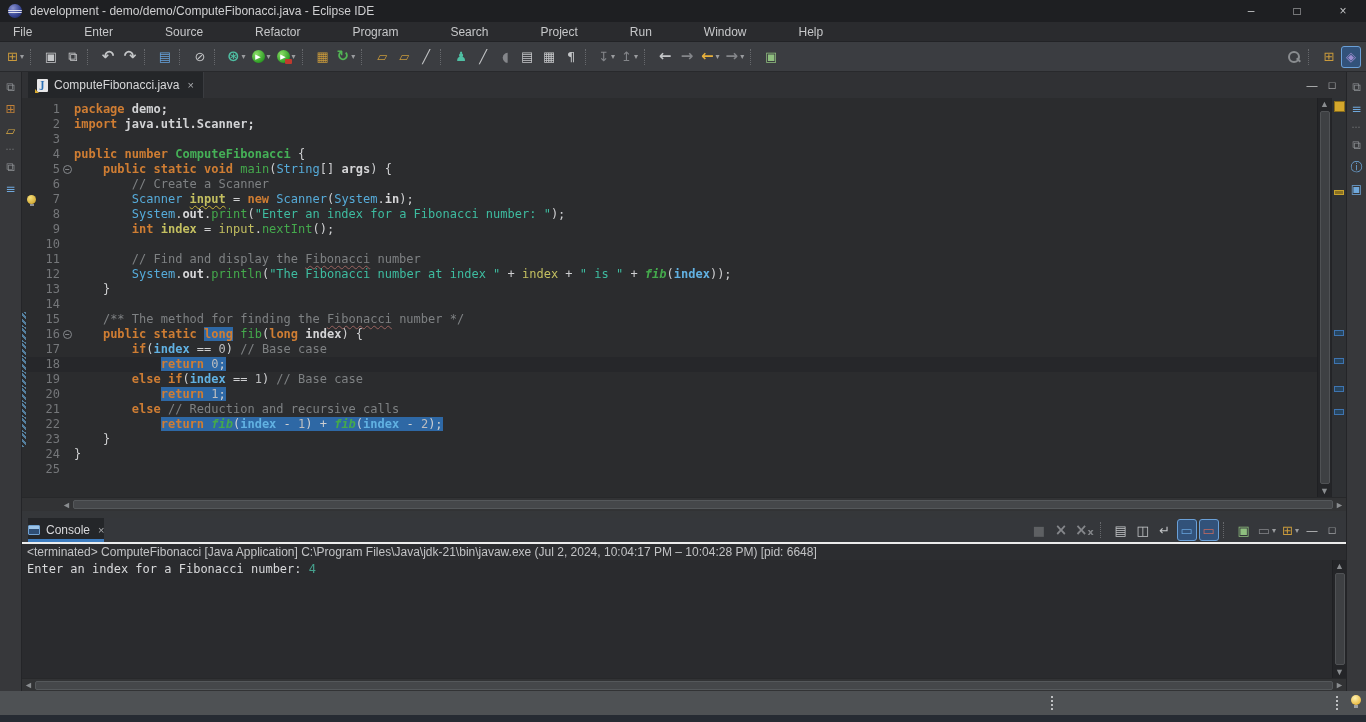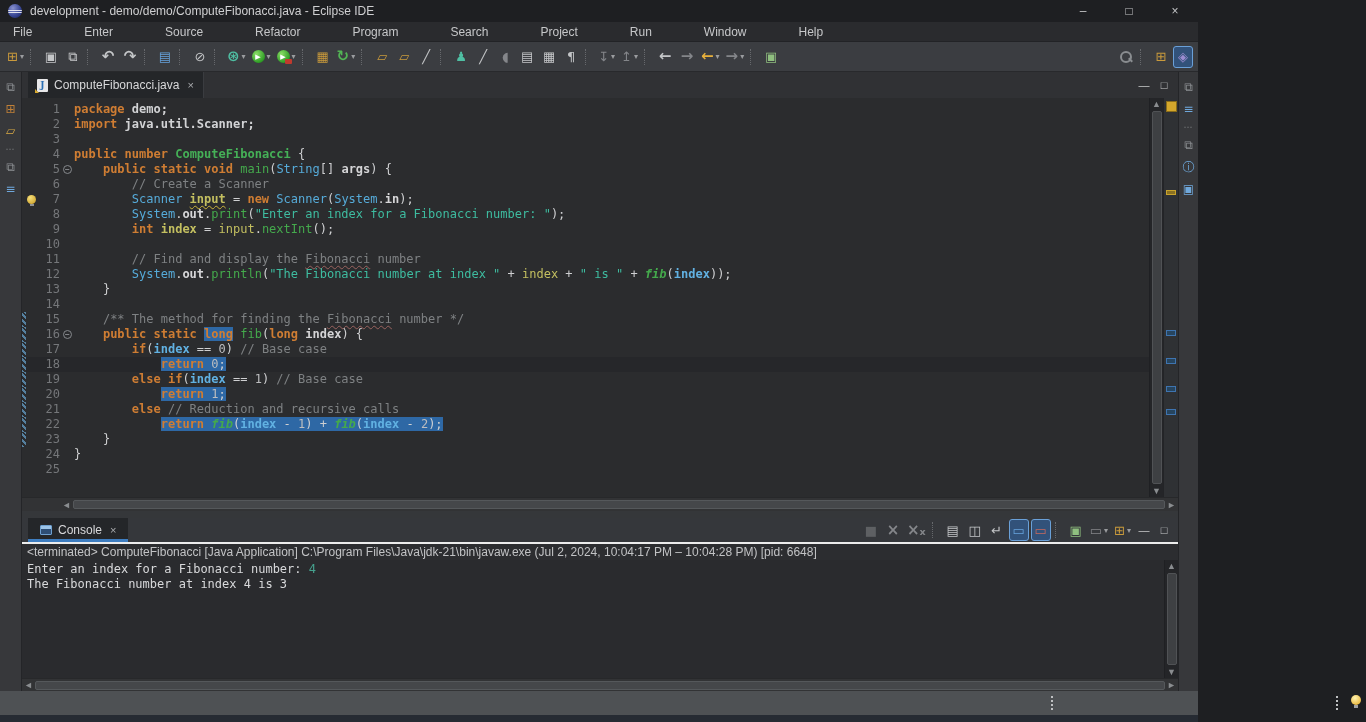--- a/index.html
+++ b/index.html
@@ -1,18 +1,18 @@
 <!DOCTYPE html>
 <html><head>
 <meta charset="utf-8">
 <style>
   * { margin:0; padding:0; box-sizing:border-box; }
   html,body { width:1366px; height:722px; background:#1E1F22; overflow:hidden;
               font-family:"Liberation Sans", sans-serif; }
-  #app { width:1198px; height:722px; display:flex; flex-direction:column; background:#bef264; }
+  #app { width:1366px; height:722px; display:flex; flex-direction:column; background:#bef264; }
 
   
   #titlebar { height:22px; background:#1E1F22; display:flex; align-items:center; flex:0 0 22px; }
   #eclipse-logo { width:14px; height:14px; margin-left:8px; border-radius:50%;
     background:
       linear-gradient(180deg, rgba(255,255,255,0) 40%, rgba(240,240,245,.9) 40%, rgba(240,240,245,.9) 48%, rgba(255,255,255,0) 48%, rgba(255,255,255,0) 58%, rgba(240,240,245,.9) 58%, rgba(240,240,245,.9) 66%, rgba(255,255,255,0) 66%),
       radial-gradient(circle at 35% 30%, #8A92CF, #3A4896 55%, #1B2560 95%);
   }
   #title-text { color:#CFCFD1; font-size:12px; margin-left:8px; }
   #win-controls { margin-left:auto; display:flex; height:22px; }
@@ -123,21 +123,21 @@
 
   .hscroll { height:14px; background:#323335; display:flex; align-items:center; border-top:1px solid #27282A; }
   #editor-hscroll { flex:0 0 14px; padding:0 2px 0 40px; }
   .hthumb { flex:1 1 auto; height:9px; background:#45474A; border:1px solid #55585B; border-radius:2px; margin:0 2px; }
 
   #sash { height:7px; background:#35373A; flex:0 0 7px; }
 
   
   #console-region { flex:1 1 auto; display:flex; flex-direction:column; min-height:0; }
   #console-tabbar { height:24px; background:#35373B; display:flex; align-items:stretch; flex:0 0 24px; }
-  #console-tab { display:flex; align-items:center; background:#242629; padding:0 12px; margin-left:6px;
+  #console-tab { display:flex; align-items:center; background:#242629; padding:0 0; margin-left:6px;
                  position:relative; }
   #console-tab::after { content:""; position:absolute; left:0; right:0; bottom:0; height:3px; background:#3E7DC0; }
   .console-icon { width:12px; height:10px; border:1px solid #6FA0D0; border-radius:1px;
     background:linear-gradient(#9CC4E8 0 3px, #2E4E75 3px); }
   #console-tab .tab-label { color:#D8D8DA; font-size:12px; margin:0 8px 0 6px; }
   #console-toolbar { margin-left:auto; display:flex; align-items:center; padding-right:4px; }
   #console-sep-line { height:2px; background:#ECECEC; flex:0 0 2px; }
   #console-status { height:16px; background:#2C2D30; color:#C2C3C5; font-size:12px; line-height:16px;
                     padding-left:5px; flex:0 0 16px; white-space:nowrap; overflow:hidden; }
   #console-body { flex:0 0 118px; height:118px; background:#2A2B2E; display:flex; }
@@ -429,21 +429,20 @@
               </span>
               <span class="paneline">—</span>
               <span class="paneline">□</span>
             </div>
         </div>
         <div id="console-sep-line"></div>
         <div id="console-status">&lt;terminated&gt; ComputeFibonacci [Java Application] C:\Program Files\Java\jdk-21\bin\javaw.exe  (Jul 2, 2024, 10:04:17 PM – 10:04:28 PM) [pid: 6648]</div>
         <div id="console-body">
           <div id="console-text">
               <div class="conline"><span class="tok cout">Enter an index for a Fibonacci number: </span><span class="tok cin">4</span></div>
-              <div class="conline"><span class="tok cout">The Fibonacci number at index 4 is 3</span></div>
             </div>
           <div class="vscroll">
             <span class="sarrow">▲</span>
             <span class="vthumb"></span>
             <span class="sarrow">▼</span>
           </div>
         </div>
         <div id="console-hscroll" class="hscroll">
           <span class="sarrow">◄</span>
           <span class="hthumb"></span>

